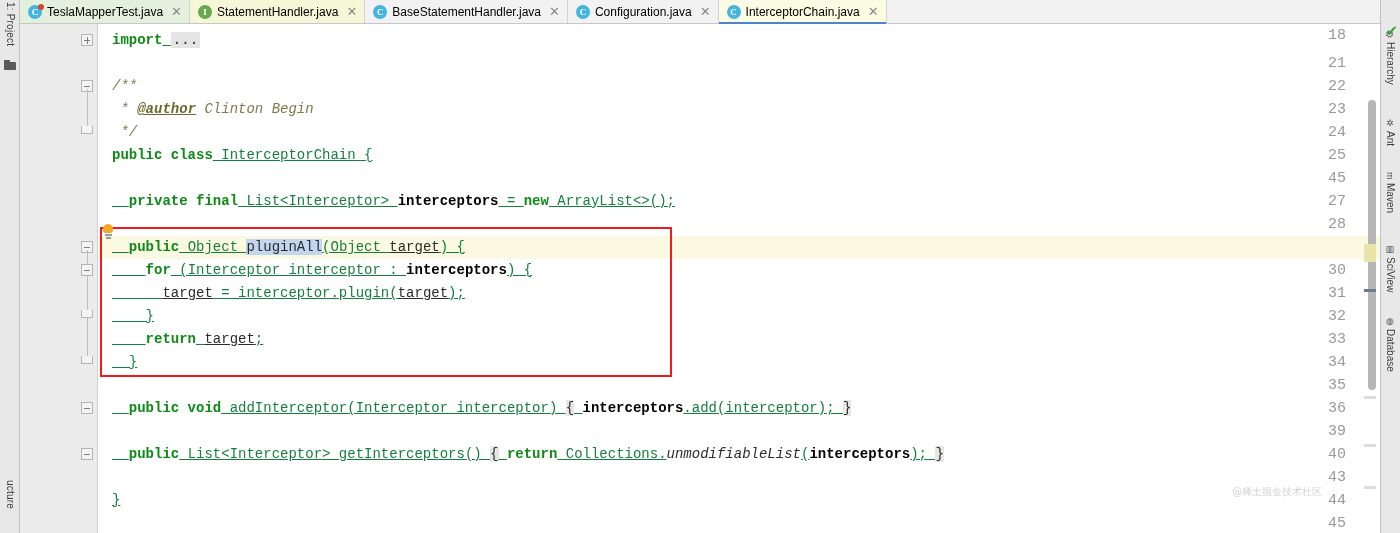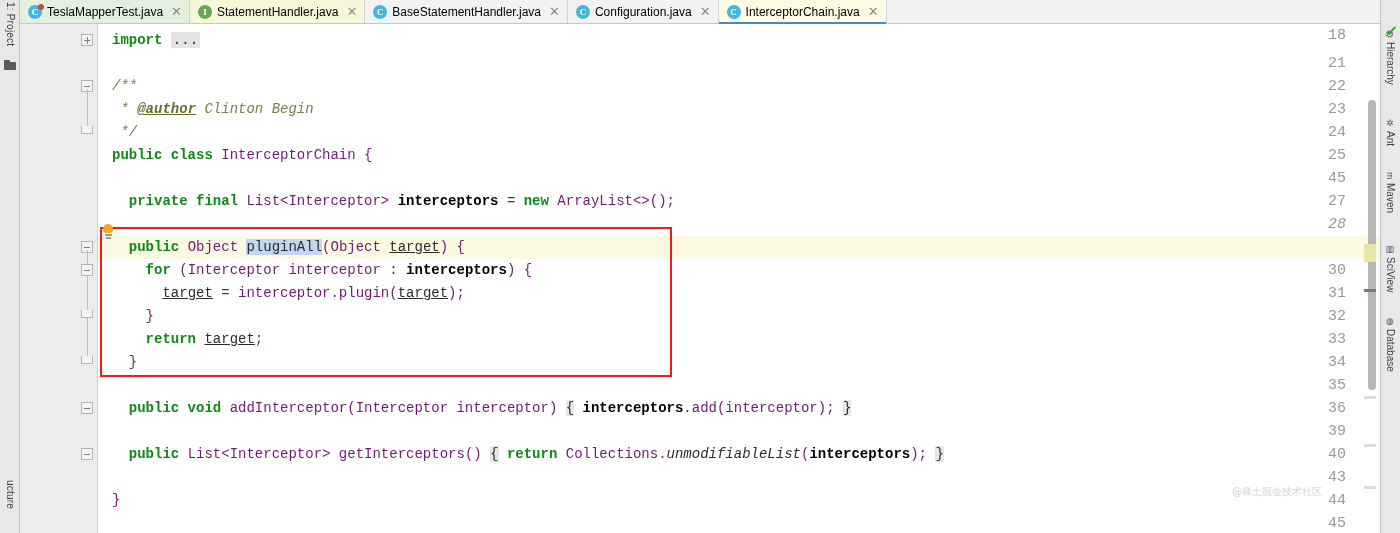--- a/index.html
+++ b/index.html
@@ -131,21 +131,21 @@
   .rowbg.caret { background: #fcf9e3; }
 
   .kw   { color: #0e8a16; font-weight: bold; }
   .fld  { color: #000000; font-weight: bold; }
   .jdoc { color: #7b7b4b; font-style: italic; }
   .jtag { color: #6b6b2b; font-weight: bold; font-style: italic; text-decoration: underline; }
   .par  { text-decoration: underline; }
   .ital { font-style: italic; }
   .sel  { background: #c3d6f0; }
   .brbg { background: #e6e6e6; }
-  .plain-t { color: #701a75; }
+  .plain-t { color: #15803d; text-decoration: underline; }
   .import-dots { background: #e4e4e4; color:#2b2b2b; padding:0 2px; }
 
   
   .redbox {
     position: absolute; border: 2px solid #ee1c1c; pointer-events: none;
   }
   .bulb {
     position: absolute; width: 10px; height: 13px;
   }
   .bulb .b { width:10px;height:9px;background:#f5a623;border-radius:5px 5px 3px 3px; }
@@ -257,21 +257,21 @@
     </div>
     <div id="gutternums">
         <div class="lineno" style="top: 0; line-height: 23px; height: 23px;">18</div>
         <div class="lineno" style="top: 28px; line-height: 23px; height: 23px;">21</div>
         <div class="lineno" style="top: 51px; line-height: 23px; height: 23px;">22</div>
         <div class="lineno" style="top: 74px; line-height: 23px; height: 23px;">23</div>
         <div class="lineno" style="top: 97px; line-height: 23px; height: 23px;">24</div>
         <div class="lineno" style="top: 120px; line-height: 23px; height: 23px;">25</div>
         <div class="lineno" style="top: 143px; line-height: 23px; height: 23px;">45</div>
         <div class="lineno" style="top: 166px; line-height: 23px; height: 23px;">27</div>
-        <div class="lineno" style="top: 189px; line-height: 23px; height: 23px; font-style: italic;">28</div>
+        <div class="lineno" style="top: 189px; line-height: 23px; height: 23px;">28</div>
         <div class="lineno" style="top: 212px; line-height: 23px; height: 23px;">29</div>
         <div class="lineno" style="top: 235px; line-height: 23px; height: 23px;">30</div>
         <div class="lineno" style="top: 258px; line-height: 23px; height: 23px;">31</div>
         <div class="lineno" style="top: 281px; line-height: 23px; height: 23px;">32</div>
         <div class="lineno" style="top: 304px; line-height: 23px; height: 23px;">33</div>
         <div class="lineno" style="top: 327px; line-height: 23px; height: 23px;">34</div>
         <div class="lineno" style="top: 350px; line-height: 23px; height: 23px;">35</div>
         <div class="lineno" style="top: 373px; line-height: 23px; height: 23px;">36</div>
         <div class="lineno" style="top: 396px; line-height: 23px; height: 23px;">39</div>
         <div class="lineno" style="top: 419px; line-height: 23px; height: 23px;">40</div>

